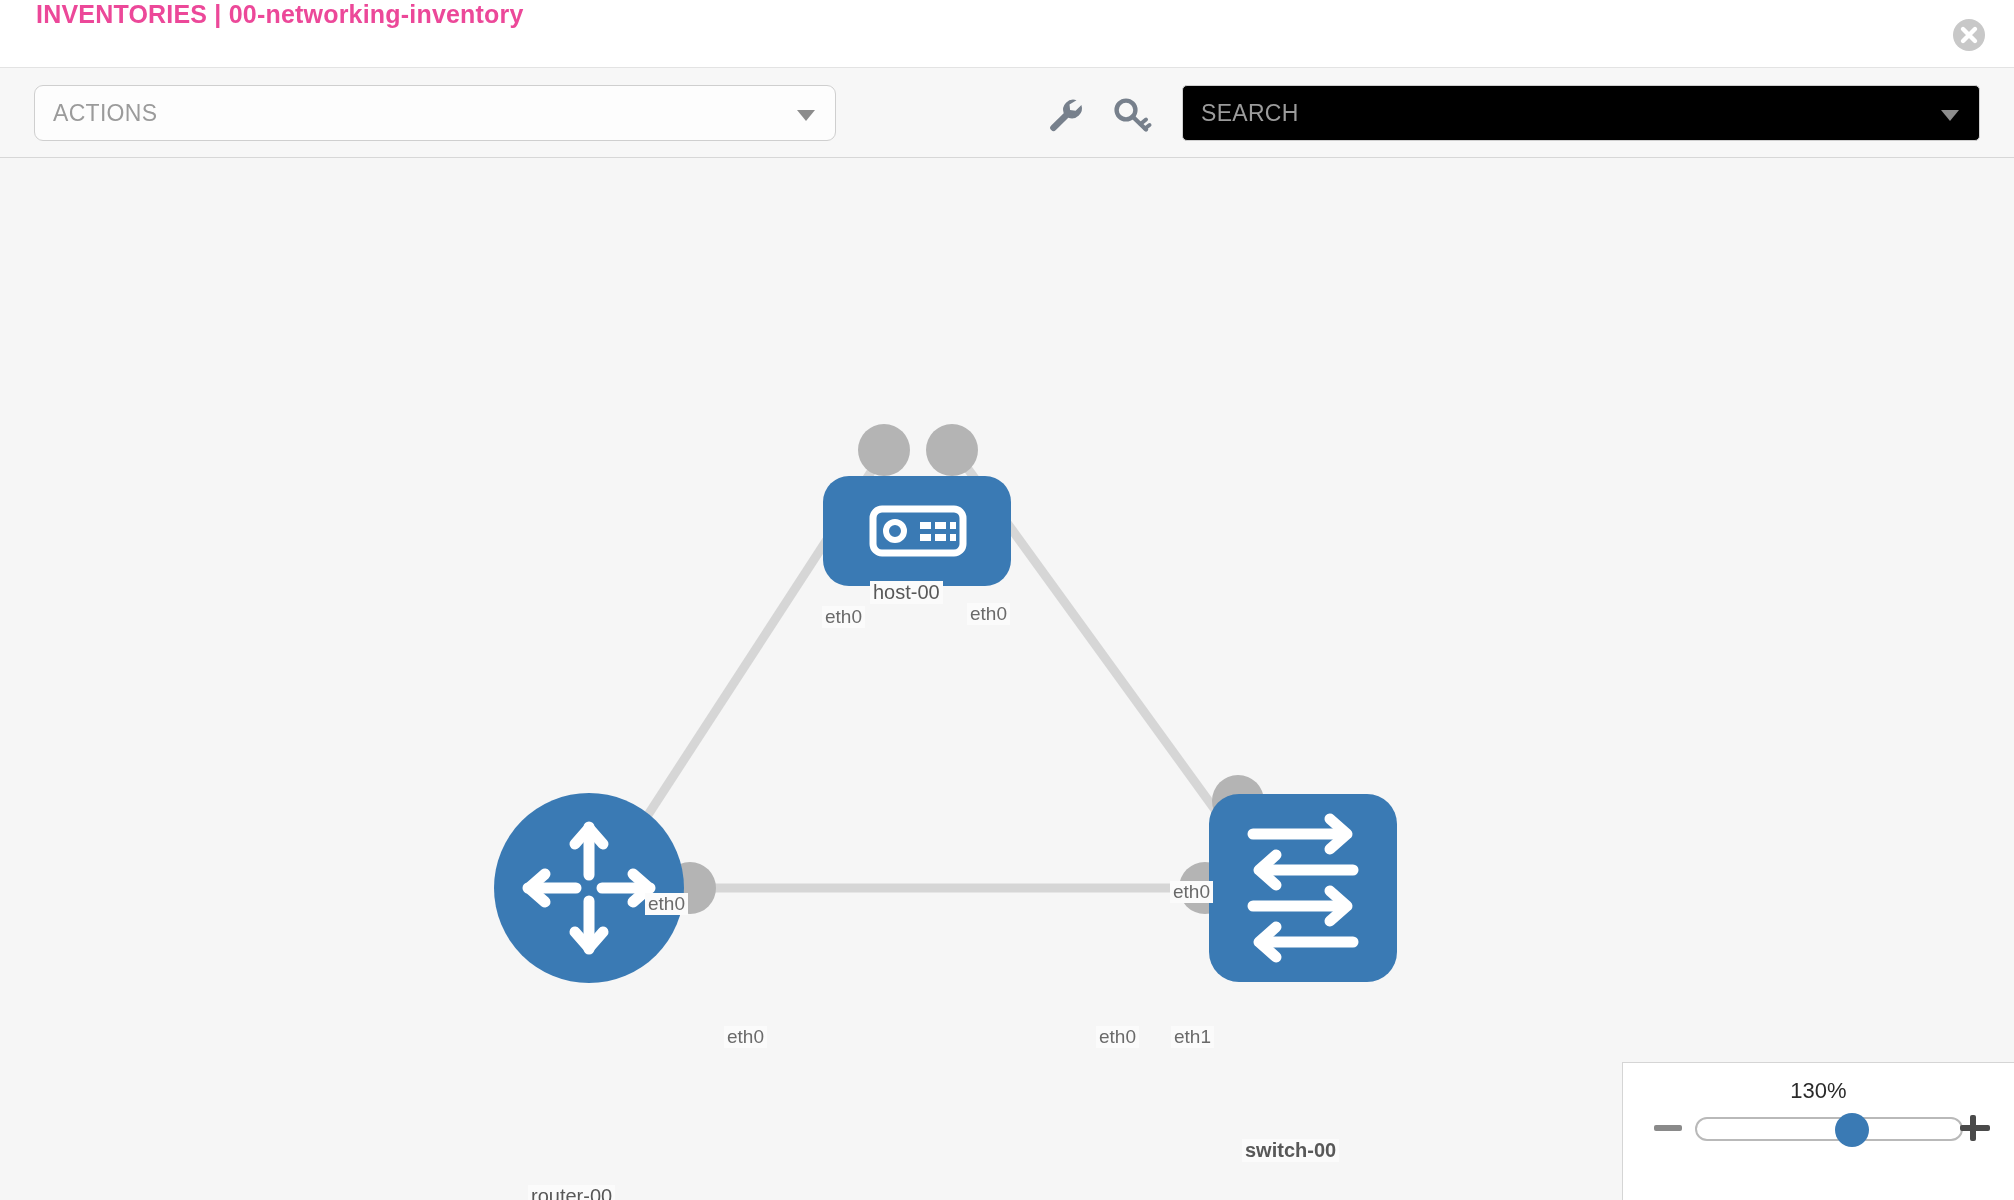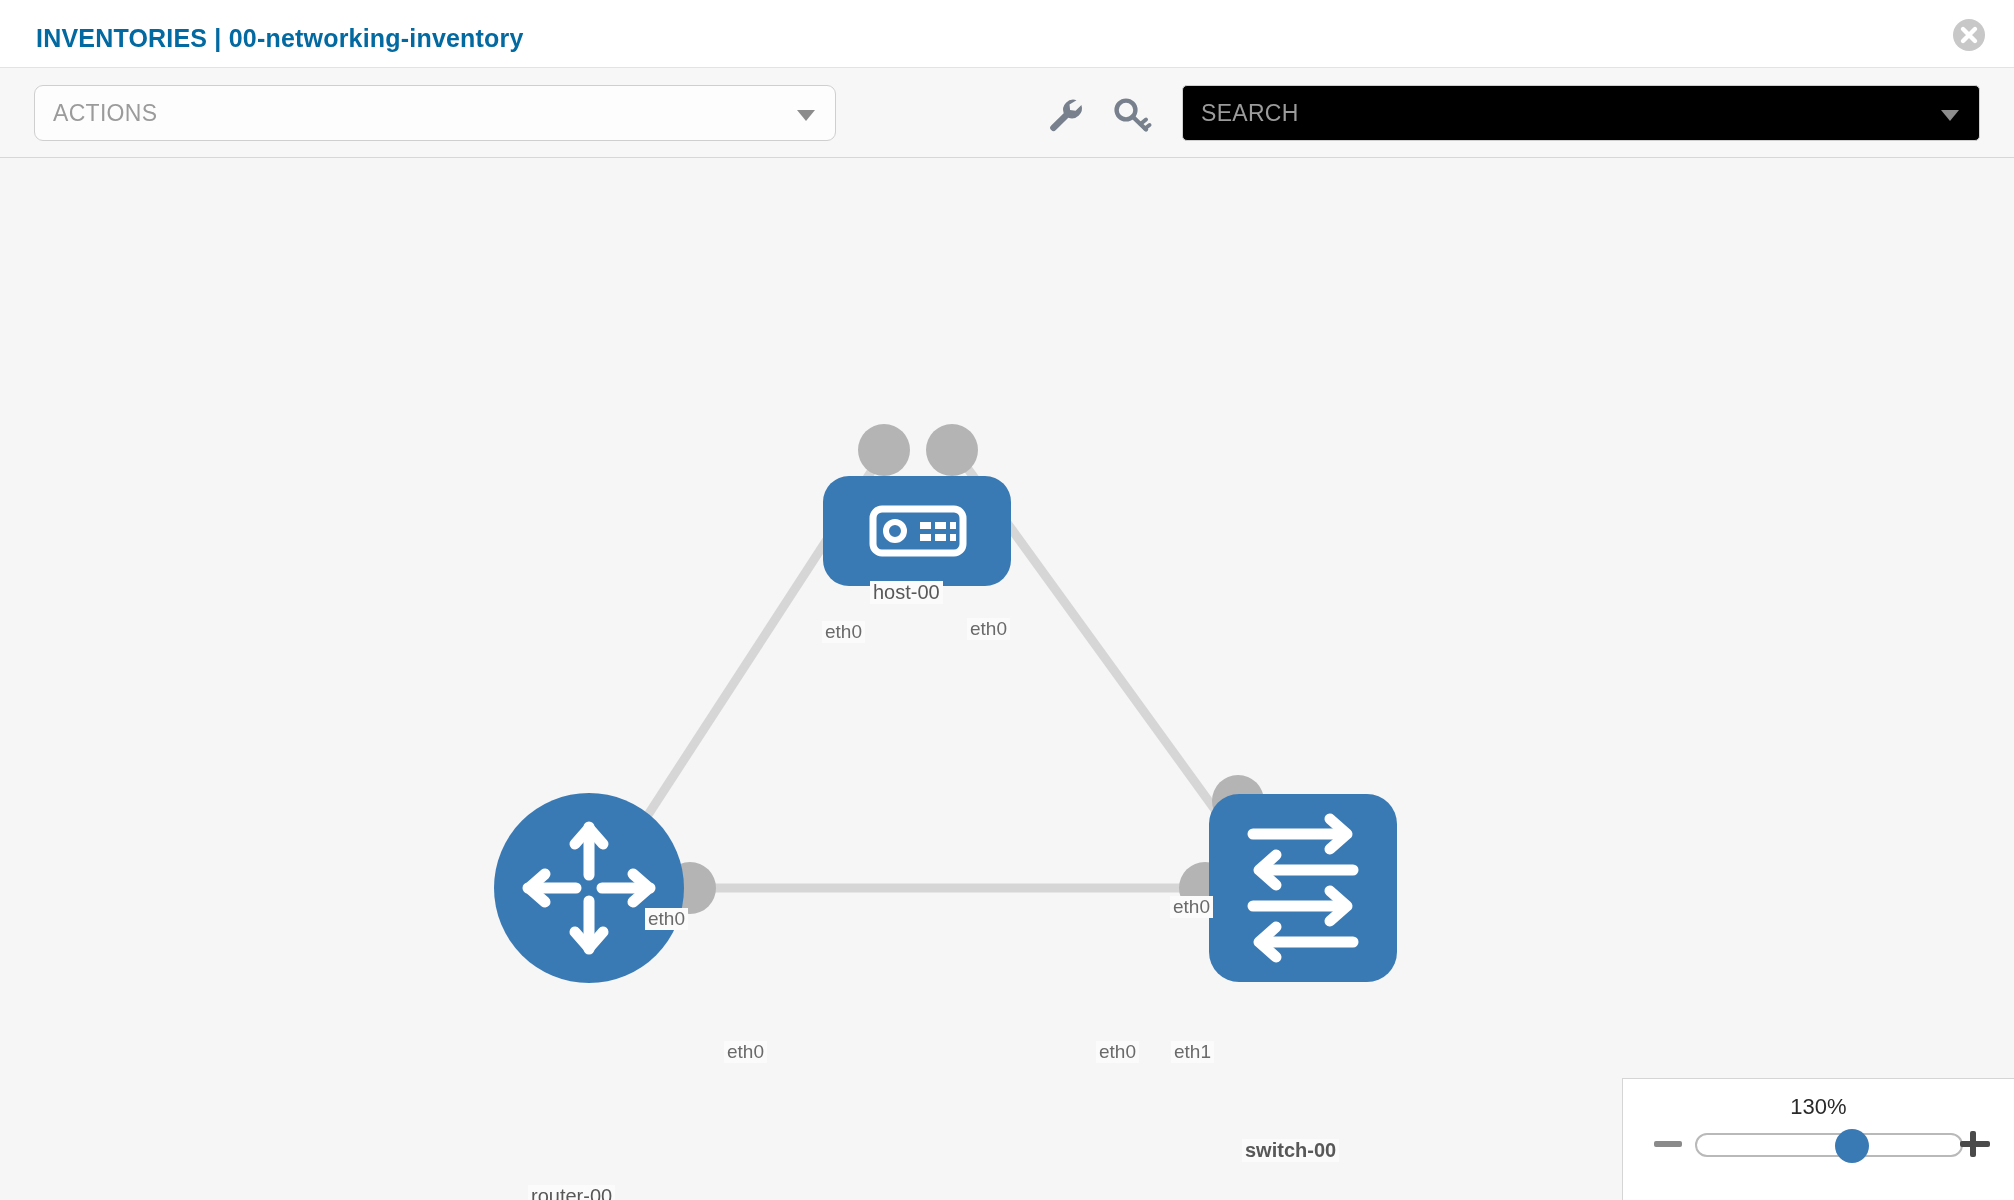--- a/index.html
+++ b/index.html
@@ -23,24 +23,24 @@
     position: absolute;
     top: 0; left: 0;
     width: 2014px;
     height: 68px;
     background: #ffffff;
     border-bottom: 1px solid #e3e3e3;
   }
   .header-title {
     position: absolute;
     left: 36px;
-    top: 24px;
+    top: 0;
     font-size: 25px;
     font-weight: bold;
-    color: #0369a1;
+    color: #ec4899;
     letter-spacing: 0.2px;
     white-space: nowrap;
   }
   .close-icon-wrap {
     position: absolute;
     right: 28px;
     top: 18px;
     width: 34px; height: 34px;
     cursor: pointer;
   }
@@ -131,29 +131,28 @@
   }
   .chip.node-name {
     font-size: 20px;
     color: #585858;
     padding: 1px 3px;
   }
   .chip.iface {
     font-size: 19px;
     color: #6a6a6a;
     padding: 1px 3px;
-    margin-top: 15px;
   }
 
   
   .zoom-panel {
     position: absolute;
     right: 0; bottom: 0;
     width: 392px;
-    height: 122px;
+    height: 138px;
     background: #ffffff;
     border-top: 1px solid #d5d5d5;
     border-left: 1px solid #d5d5d5;
   }
   .zoom-level {
     position: absolute;
     top: 15px; left: 0; right: 0;
     text-align: center;
     font-size: 22px;
     color: #2a2a2a;

